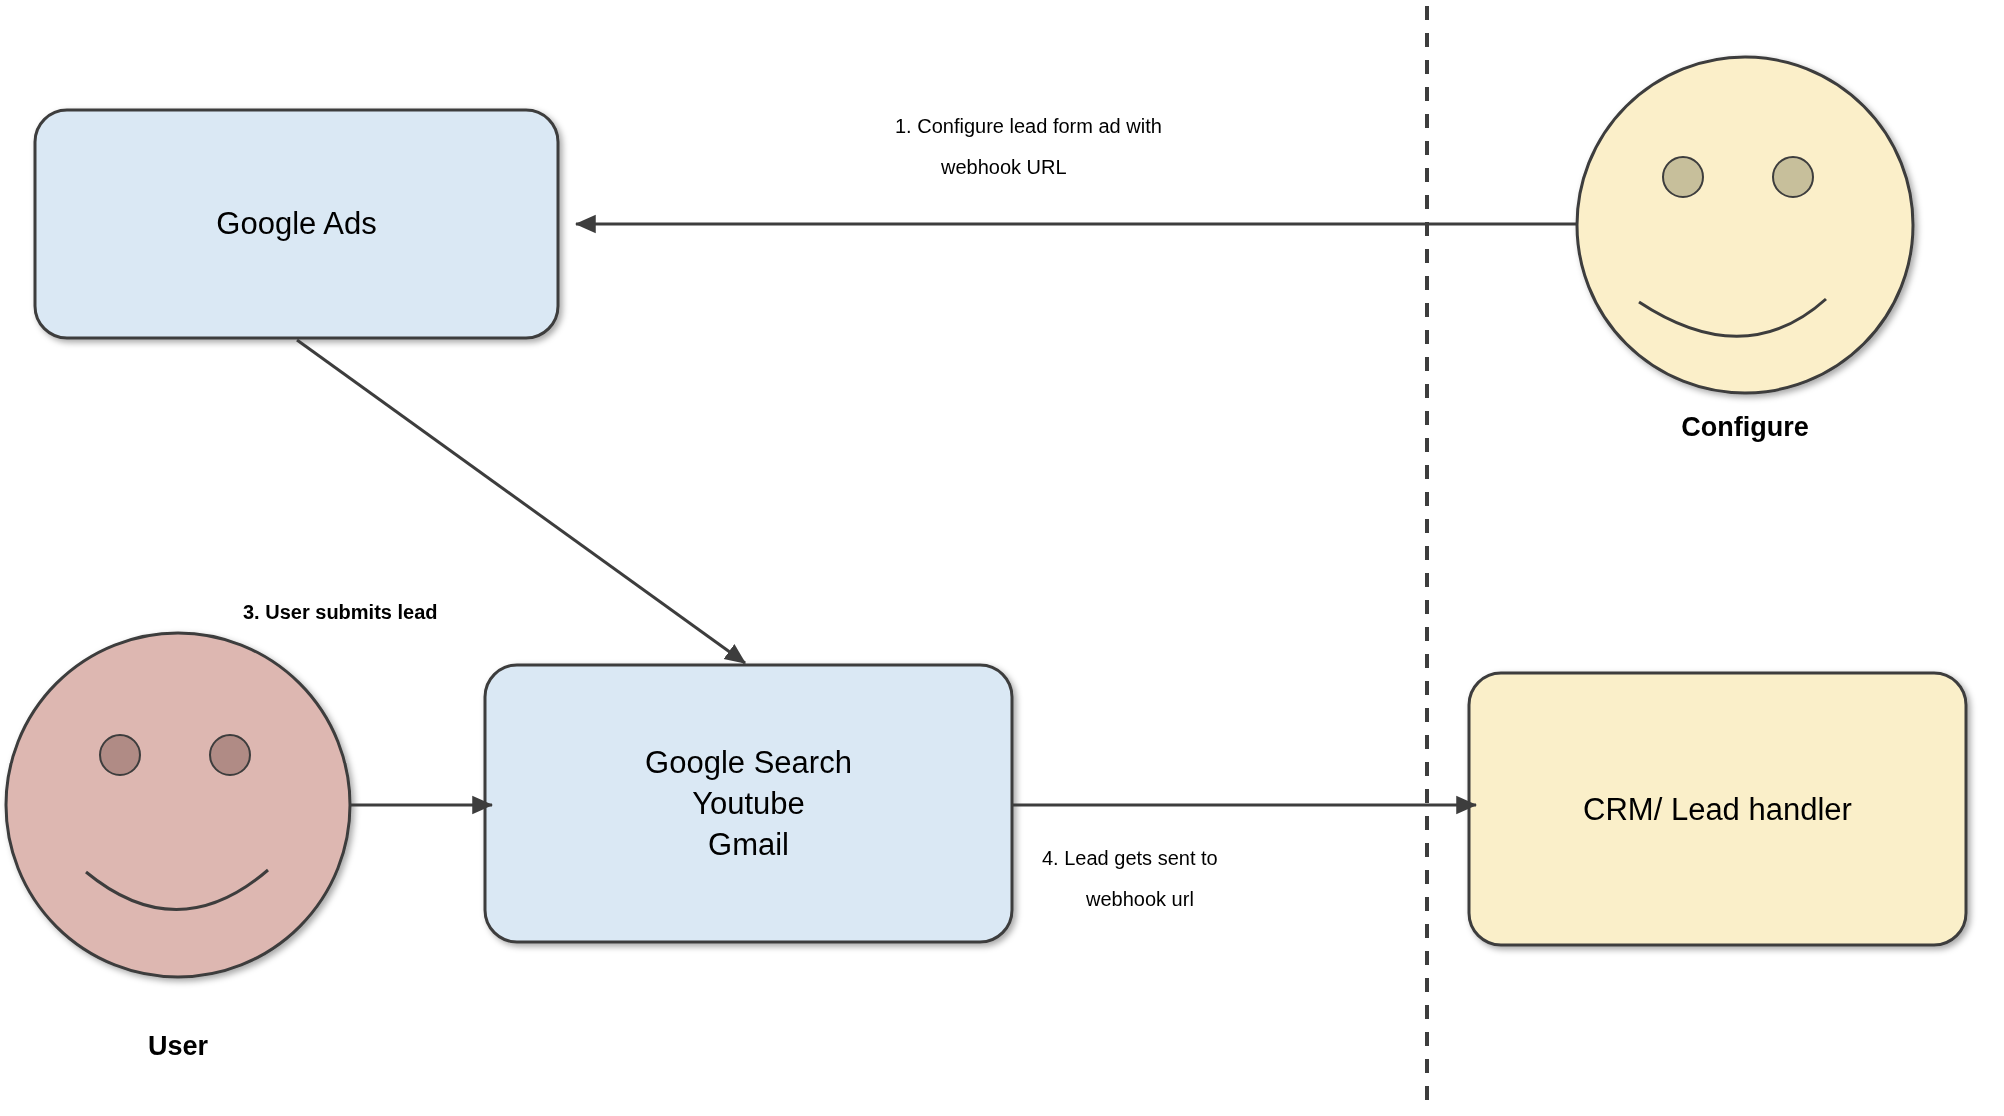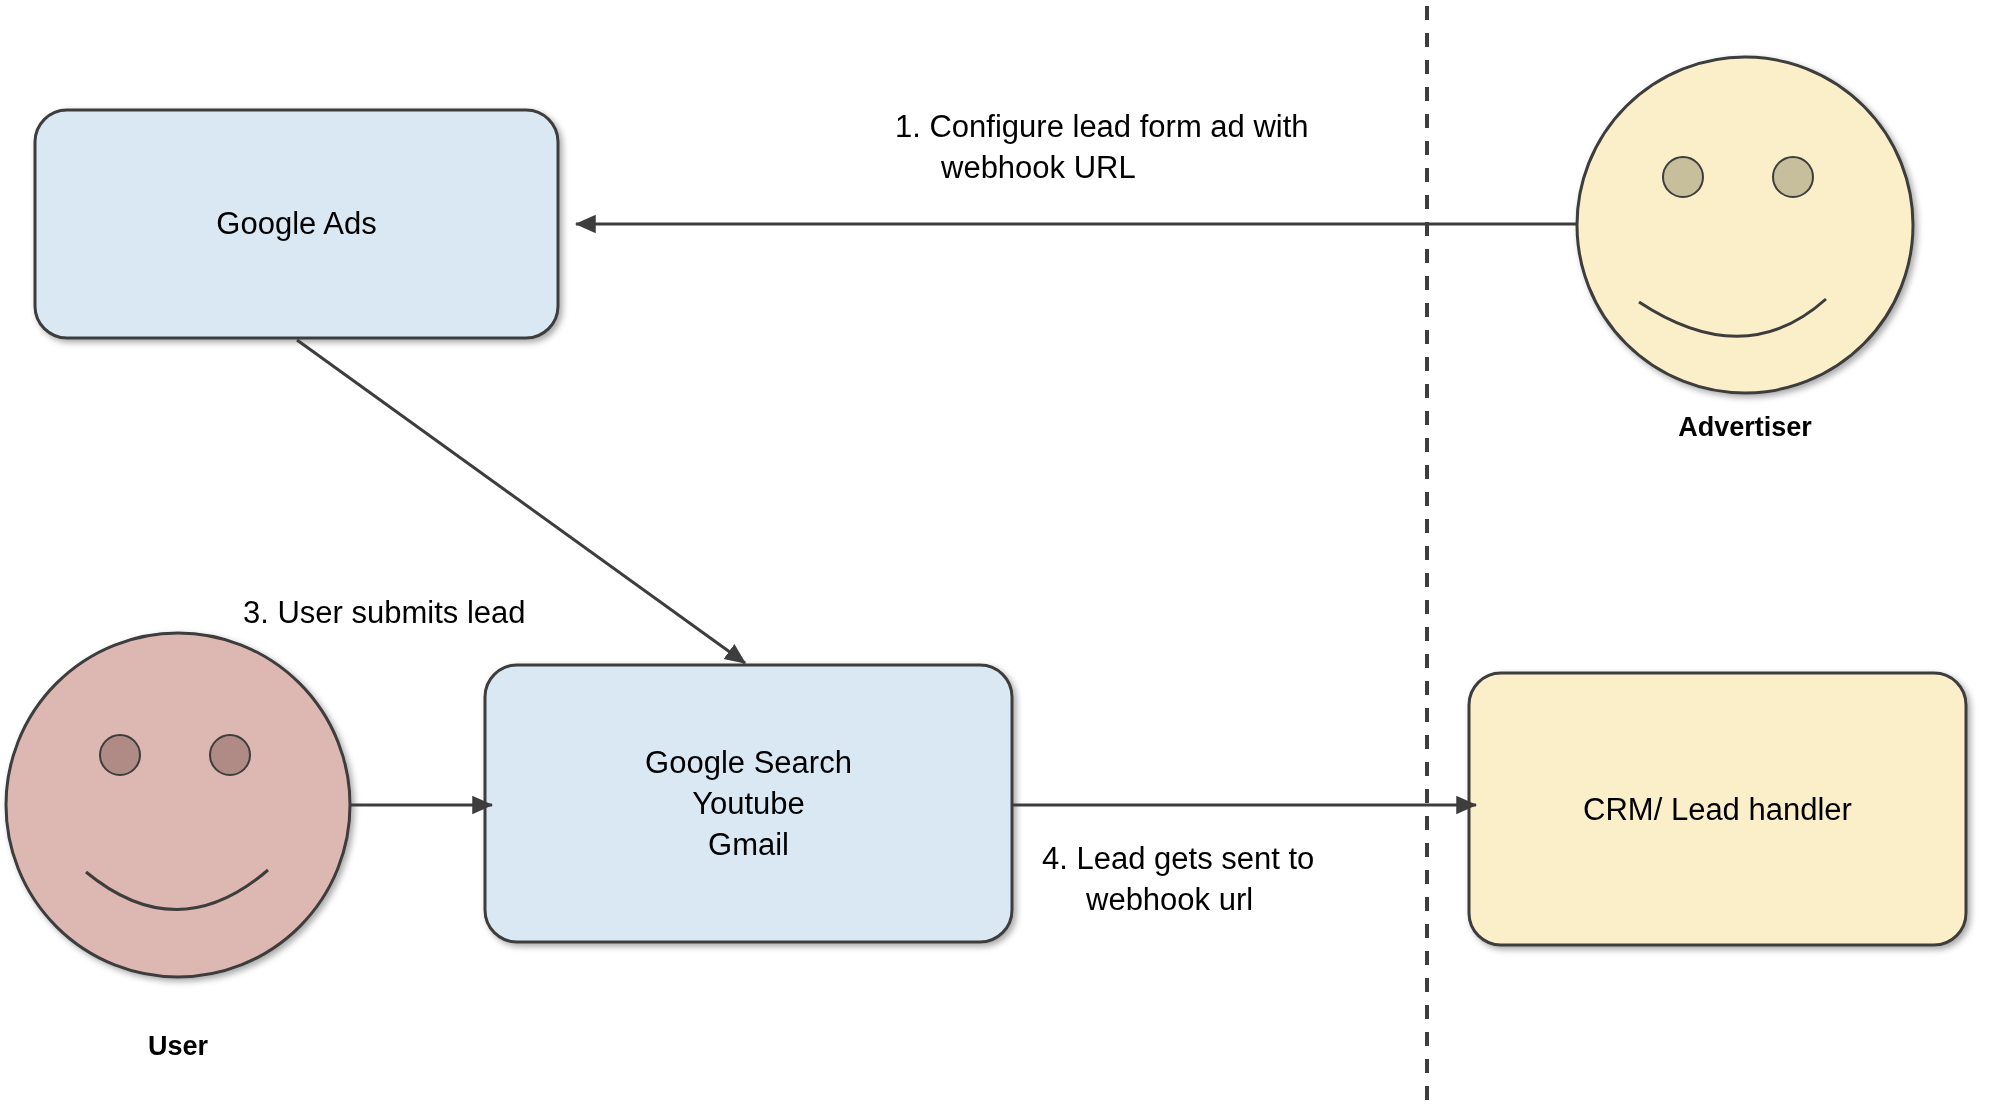--- a/index.html
+++ b/index.html
@@ -27,21 +27,21 @@
     color: #000000;
     font-size: 31px;
     line-height: 41px;
     text-align: center;
     white-space: pre-line;
     pointer-events: none;
   }
   .edge-label {
     position: absolute;
     color: #000000;
-    font-size: 31px;
+    font-size: 20px;
     line-height: 41px;
     white-space: pre-line;
   }
   .actor-label {
     position: absolute;
     color: #000000;
     font-size: 27px;
     font-weight: bold;
     text-align: center;
   }
@@ -93,26 +93,26 @@
   </svg>
 
   <div class="node-label" style="left:35px; top:203px; width:523px;">Google Ads</div>
 
   <div class="node-label" style="left:485px; top:742px; width:527px;">Google Search
 Youtube
 Gmail</div>
 
   <div class="node-label" style="left:1469px; top:789px; width:497px;">CRM/ Lead handler</div>
 
-  <div class="actor-label" style="left:1545px; top:412px; width:400px;">Advertiser</div>
+  <div class="actor-label" style="left:1545px; top:412px; width:400px;">Configure</div>
 
   <div class="actor-label" style="left:0px; top:998px; width:356px;margin-top:33px;">User</div>
 
   <div class="edge-label" style="left:895px; top:106px; width:520px; text-indent:-46px; padding-left:46px;">1.  Configure lead form ad with
 webhook URL</div>
 
 
-  <div class="edge-label" style="left:243px; top:592px; width:460px;">3.  User submits lead</div>
+  <div class="edge-label" style="left:243px; top:592px; width:460px;font-weight:bold;">3.  User submits lead</div>
 
   <div class="edge-label" style="left:1042px; top:838px; width:430px; text-indent:-44px; padding-left:44px;">4.  Lead gets sent to
 webhook url</div>
 
 </div>
 
 </body></html>

